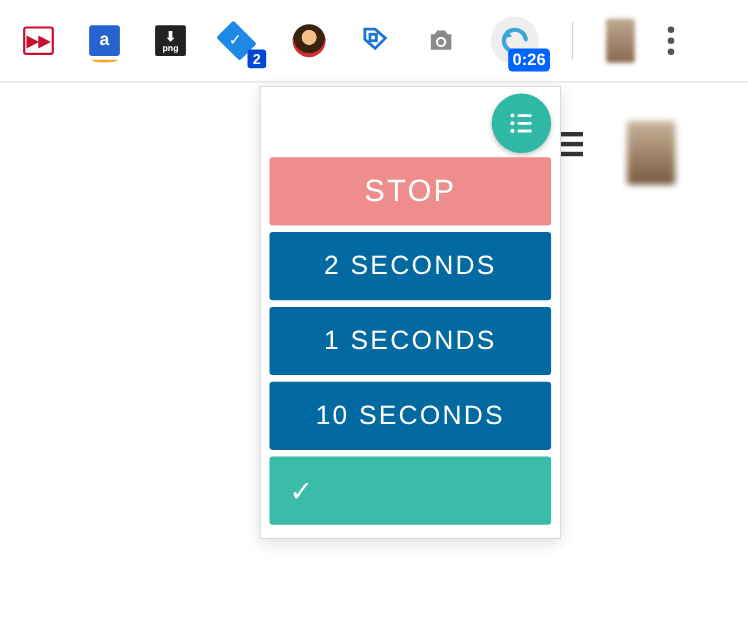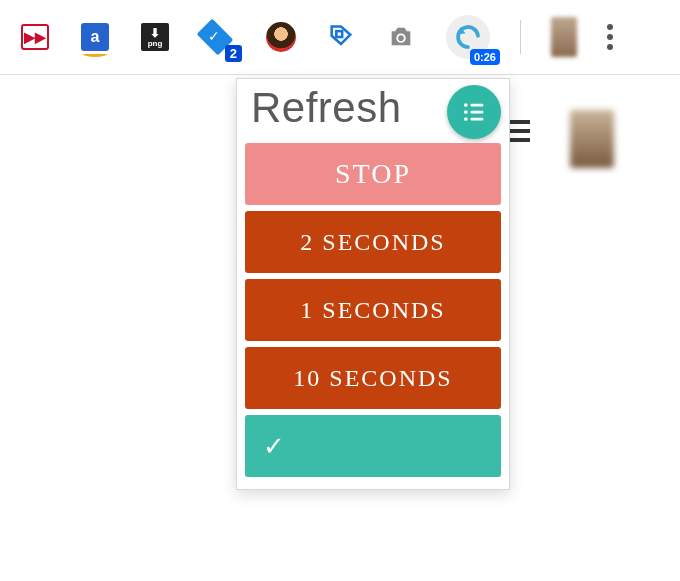--- a/index.html
+++ b/index.html
@@ -45,21 +45,21 @@
   .inbox-badge { position:absolute; bottom:-10px; right:-12px; background:#0047d4; color:#fff; font-size:13px; font-weight:bold; padding:1px 5px; border-radius:3px;}
   
   .avatar-icon { width:30px; height:30px; border-radius:50%; background:radial-gradient(circle at 50% 40%, #f4c08a 28%, #3a2410 30%, #3a2410 60%, #d32f2f 62%); }
   
   .tag-icon { color:#1976d2; font-size:28px;}
   
   .cam-icon { color:#8a8a8a; font-size:26px;}
   
   .refresh-ext { width:44px; height:44px; border-radius:50%; background:#eeeeee; display:flex; align-items:center; justify-content:center; color:#3ba7d9; position:relative;}
   .refresh-ext svg { width:30px; height:30px;}
-  .timer-badge { position:absolute; bottom:-6px; right:-10px; background:#0062ff; color:#fff; font-size:11px; font-weight:bold; padding:2px 4px; border-radius:4px;}
+  .timer-badge { position:absolute; bottom:-6px; right:-10px; background:#0062ff; color:#fff; font-size:15px; font-weight:bold; padding:2px 4px; border-radius:4px;}
   .divider { width:1px; height:34px; background:#d0d0d0;}
   .profile-avatar { width:26px; height:40px; background:linear-gradient(#bfa890,#8a6a50); filter:blur(2px); border-radius:2px;}
   .menu-dots { display:flex; flex-direction:column; gap:4px; cursor:pointer;}
   .menu-dots span { width:6px; height:6px; background:#555; border-radius:50%;}
 
   
   .side-avatar {
     position:absolute;
     top:110px;
     right:66px;
@@ -118,24 +118,23 @@
     border-radius:3px;
     display:flex;
     align-items:center;
     justify-content:center;
     font-size:24px;
     font-weight:300;
     letter-spacing:2px;
     color:#ffffff;
     cursor:pointer;
     position:relative;
-    font-family:Liberation Serif, serif;
   }
   .stop-btn { background:#ef8d8d; font-size:28px; }
-  .interval-btn { background:#c2410c; }
+  .interval-btn { background:#0369a1; }
   .interval-btn.selected { background:#3bbca9; }
   .check-mark {
     position:absolute;
     left:18px;
     font-size:26px;
   }
 </style>
 </head>
 <body>
 
@@ -212,21 +211,20 @@
 <div class="hamburger-behind">
   <span></span>
     <span></span>
     <span></span>
 </div>
 
 <div class="side-avatar"></div>
 
 <div class="popup">
   <div class="popup-header">
-    <div class="popup-title">Refresh</div>
     <div class="list-fab">
       <svg viewBox="0 0 24 24">
           <g fill="#fff">
             <circle cx="5" cy="6" r="1.6"></circle>
             <circle cx="5" cy="12" r="1.6"></circle>
             <circle cx="5" cy="18" r="1.6"></circle>
             <rect x="9" y="5" width="11" height="2.2" rx="1"></rect>
             <rect x="9" y="11" width="11" height="2.2" rx="1"></rect>
             <rect x="9" y="17" width="11" height="2.2" rx="1"></rect>
           </g>

